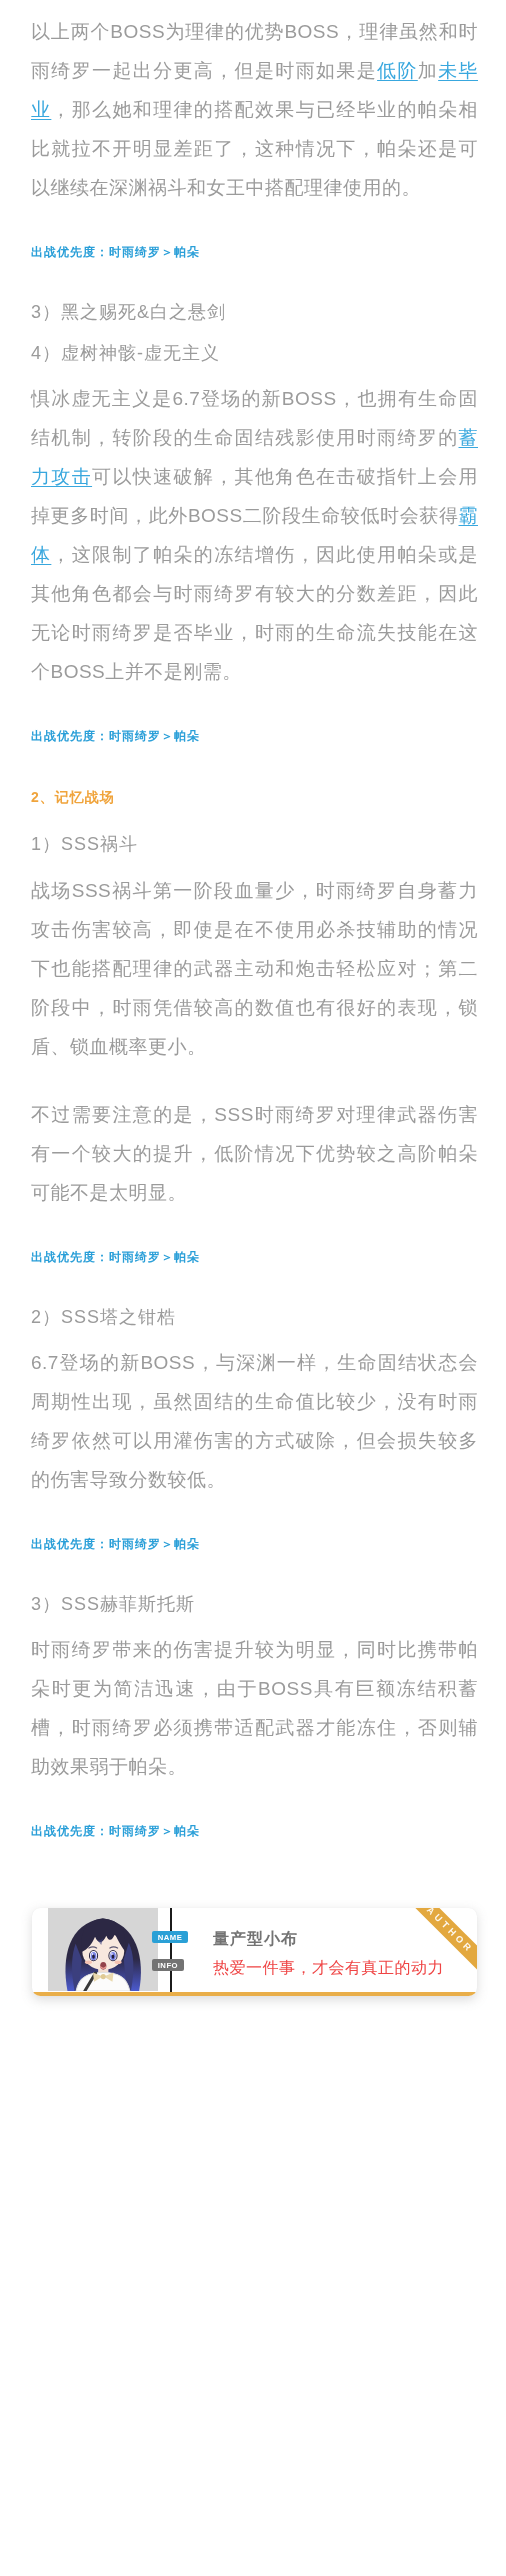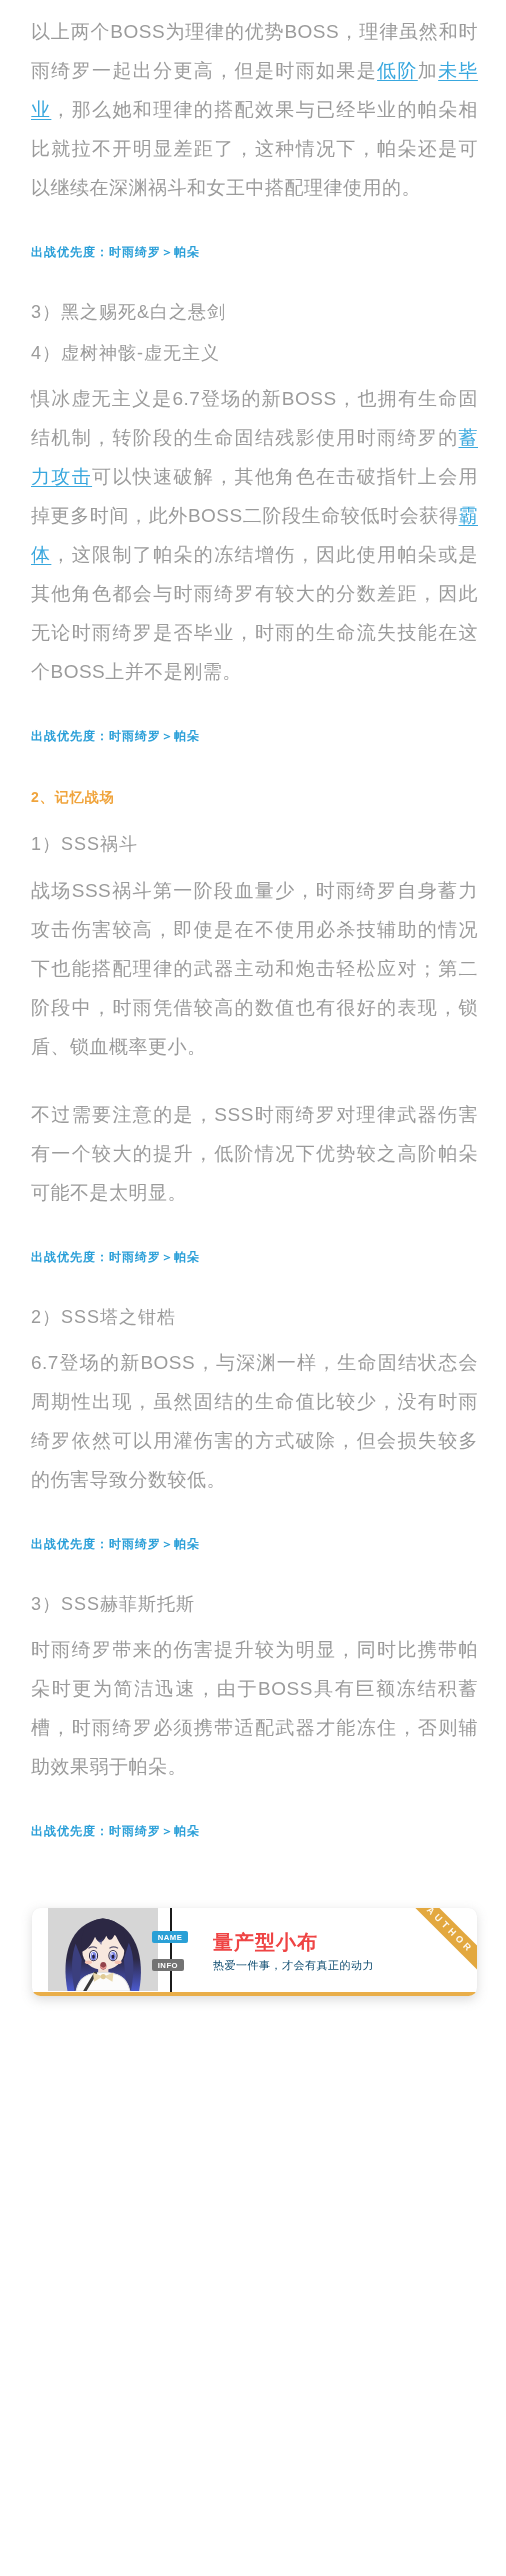--- a/index.html
+++ b/index.html
@@ -91,31 +91,31 @@
     font-weight: 700;
     letter-spacing: 0.5px;
     color: #ffffff;
   }
   .badge-name { top: 23px; background: #2aa0d6; }
   .badge-info { top: 51px; background: #737373; }
   .author-name {
     position: absolute;
     left: 181px;
     top: 20.6px;
-    font-size: 20px;
-    font-weight: 700;
-    color: #ef4444;
+    font-size: 16px;
+    font-weight: 700;
+    color: #737373;
     letter-spacing: 1px;
   }
   .author-info {
     position: absolute;
     left: 181px;
     top: 50px;
-    font-size: 11px;
-    color: #0c4a6e;
+    font-size: 16px;
+    color: #ef4444;
     letter-spacing: 0.5px;
   }
   .ribbon {
     position: absolute;
     top: 13.4px;
     right: -27px;
     width: 108px;
     height: 16.5px;
     background: #e3a83f;
     transform: rotate(45deg);

